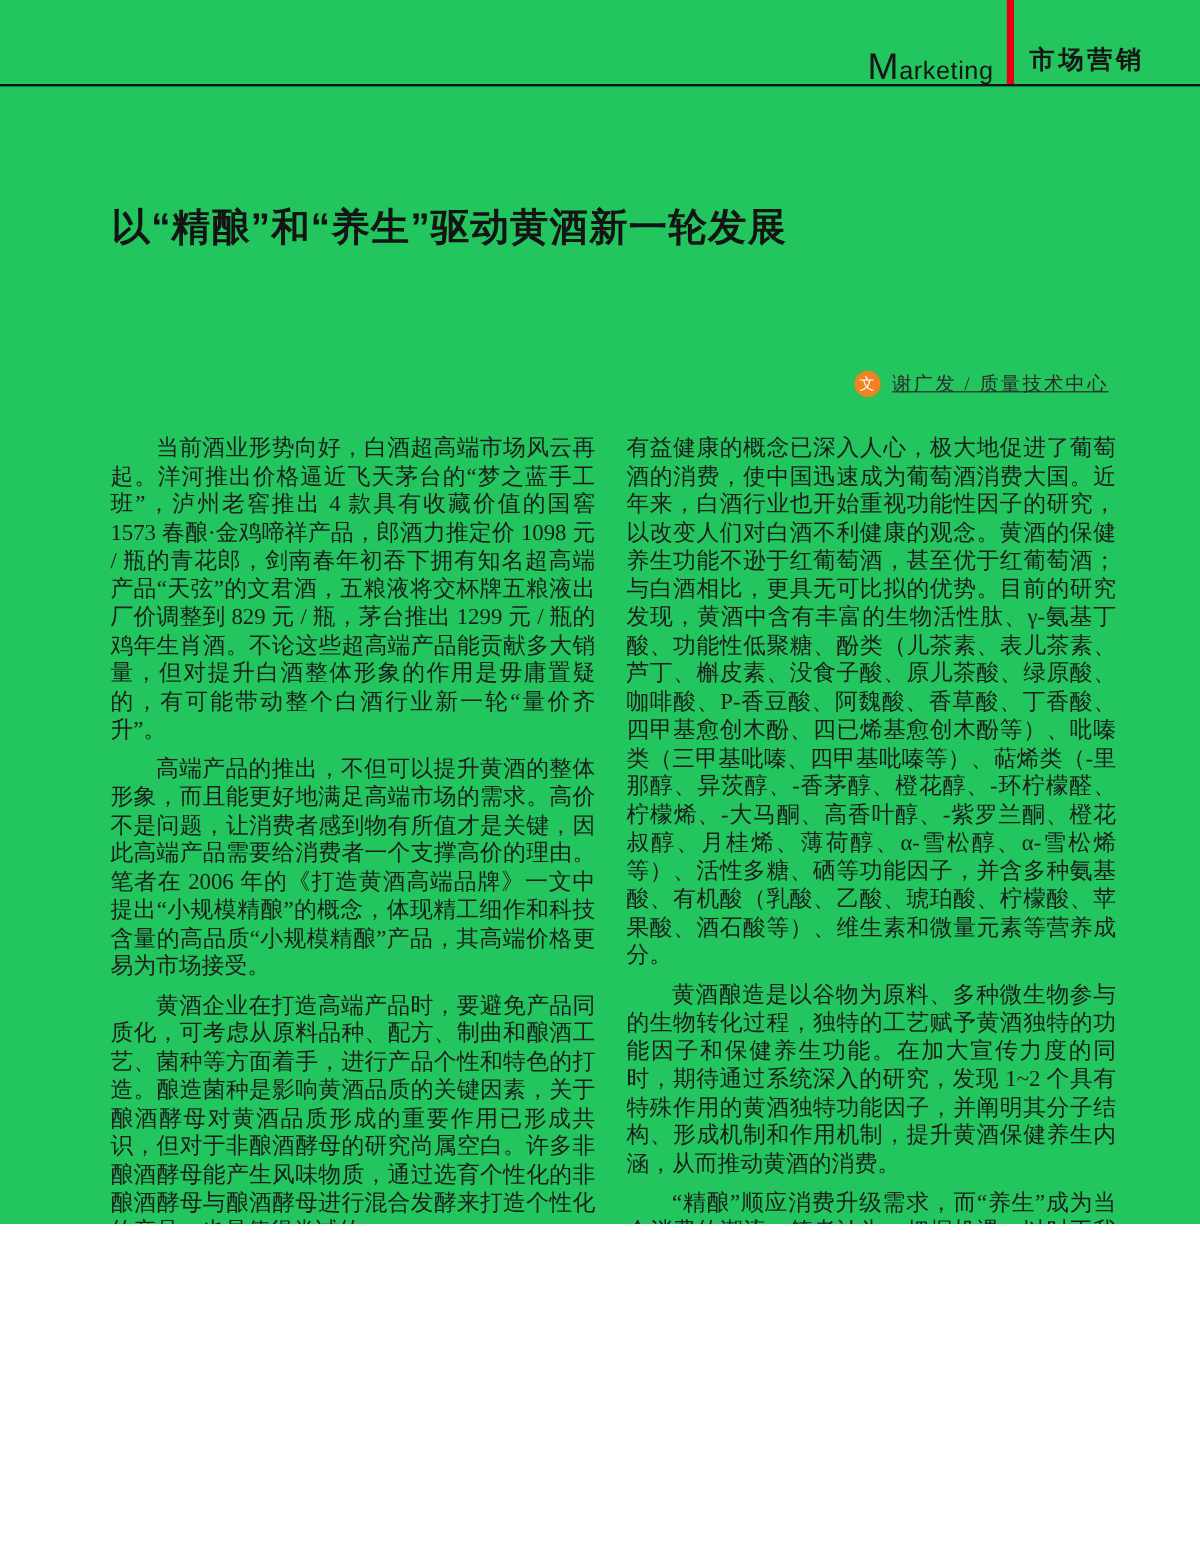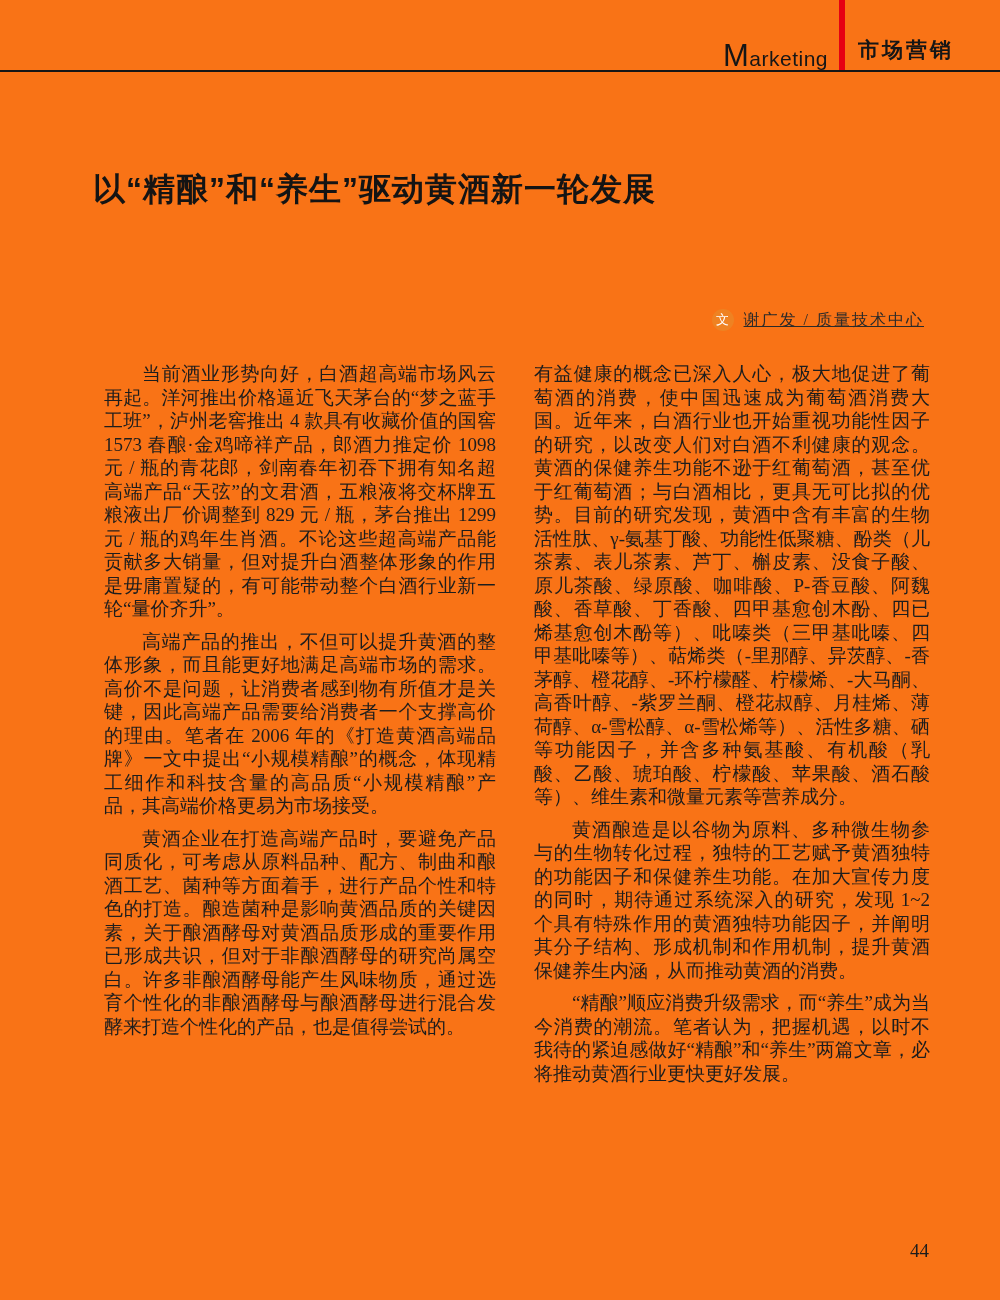--- a/index.html
+++ b/index.html
@@ -1,20 +1,20 @@
 <!DOCTYPE html>
 <html><head>
 <meta charset="utf-8">
 <style>
   html, body { margin: 0; padding: 0; background: #ffffff; }
   .page {
     position: relative;
     width: 1000px;
-    height: 1300px;
-    background: #f97316;
+    height: 1020px;
+    background: #22c55e;
     font-family: "Liberation Serif", "DejaVu Serif", serif;
     color: #1c1c1c;
     overflow: hidden;
   }
 
   
   .header-rule {
     position: absolute;
     left: 0; top: 0;
     width: 100%; height: 70px;
@@ -82,21 +82,21 @@
     letter-spacing: 2px;
     color: #2a2a2a;
     text-decoration: underline;
   }
 
   
   .col { position: absolute; top: 362px; }
   .col-left  { left: 88px;  width: 408px; }
   .col-right { left: 518px; width: 412px; }
   .col p {
-    margin: 0 0 9px 16px;
+    margin: 0 0 9px 4px;
     font-size: 19px;
     line-height: 23.5px;
     text-align: justify;
     text-indent: 2em;
     color: #1d1d1d;
   }
   .col p.continuation { text-indent: 0; }
 
   
   .page-number {

